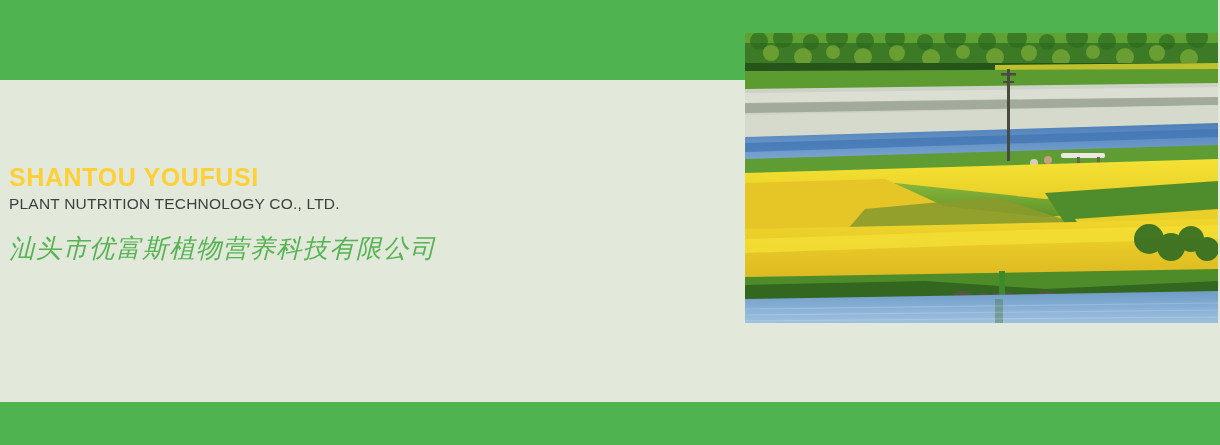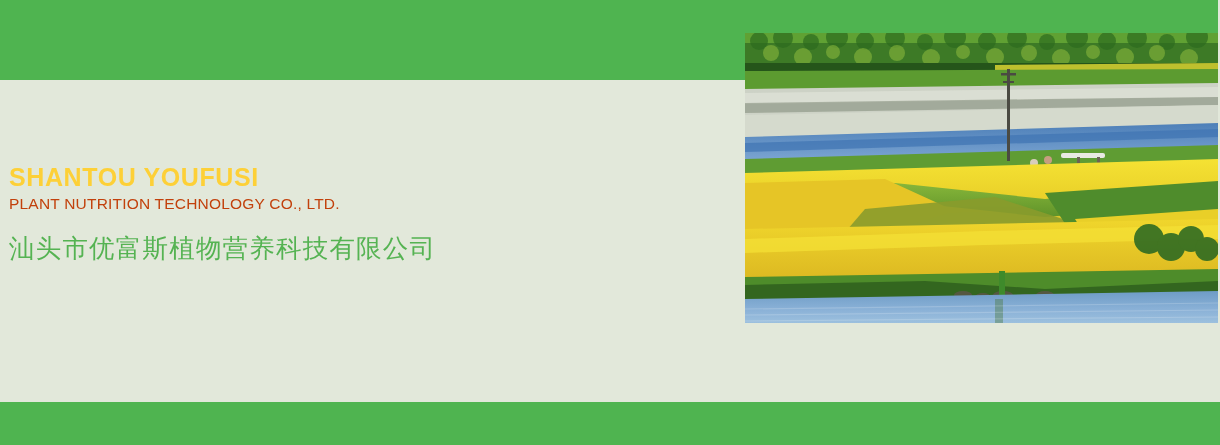--- a/index.html
+++ b/index.html
@@ -57,32 +57,33 @@
     font-weight: bold;
     letter-spacing: 0.6px;
     color: #fdd037;
     line-height: 1.08;
     margin: 0;
     white-space: nowrap;
   }
   .brand-sub {
     font-size: 15.5px;
     letter-spacing: 0.2px;
-    color: #c2410c;
+    color: #404040;
     line-height: 1.35;
     margin: 3px 0 16px 0;
     white-space: nowrap;
   }
   .brand-cn {
     font-size: 25.5px;
     color: #55b352;
     letter-spacing: 1.2px;
     line-height: 1.35;
     margin: 5px 0 0 0;
     white-space: nowrap;
+    font-style: italic;
   }
   .body-copy {
     position: absolute;
     left: 9px;
     top: 277px;
     width: 700px;
     font-size: 13px;
     color: #575c55;
     line-height: 30px;
     text-indent: 28px;

